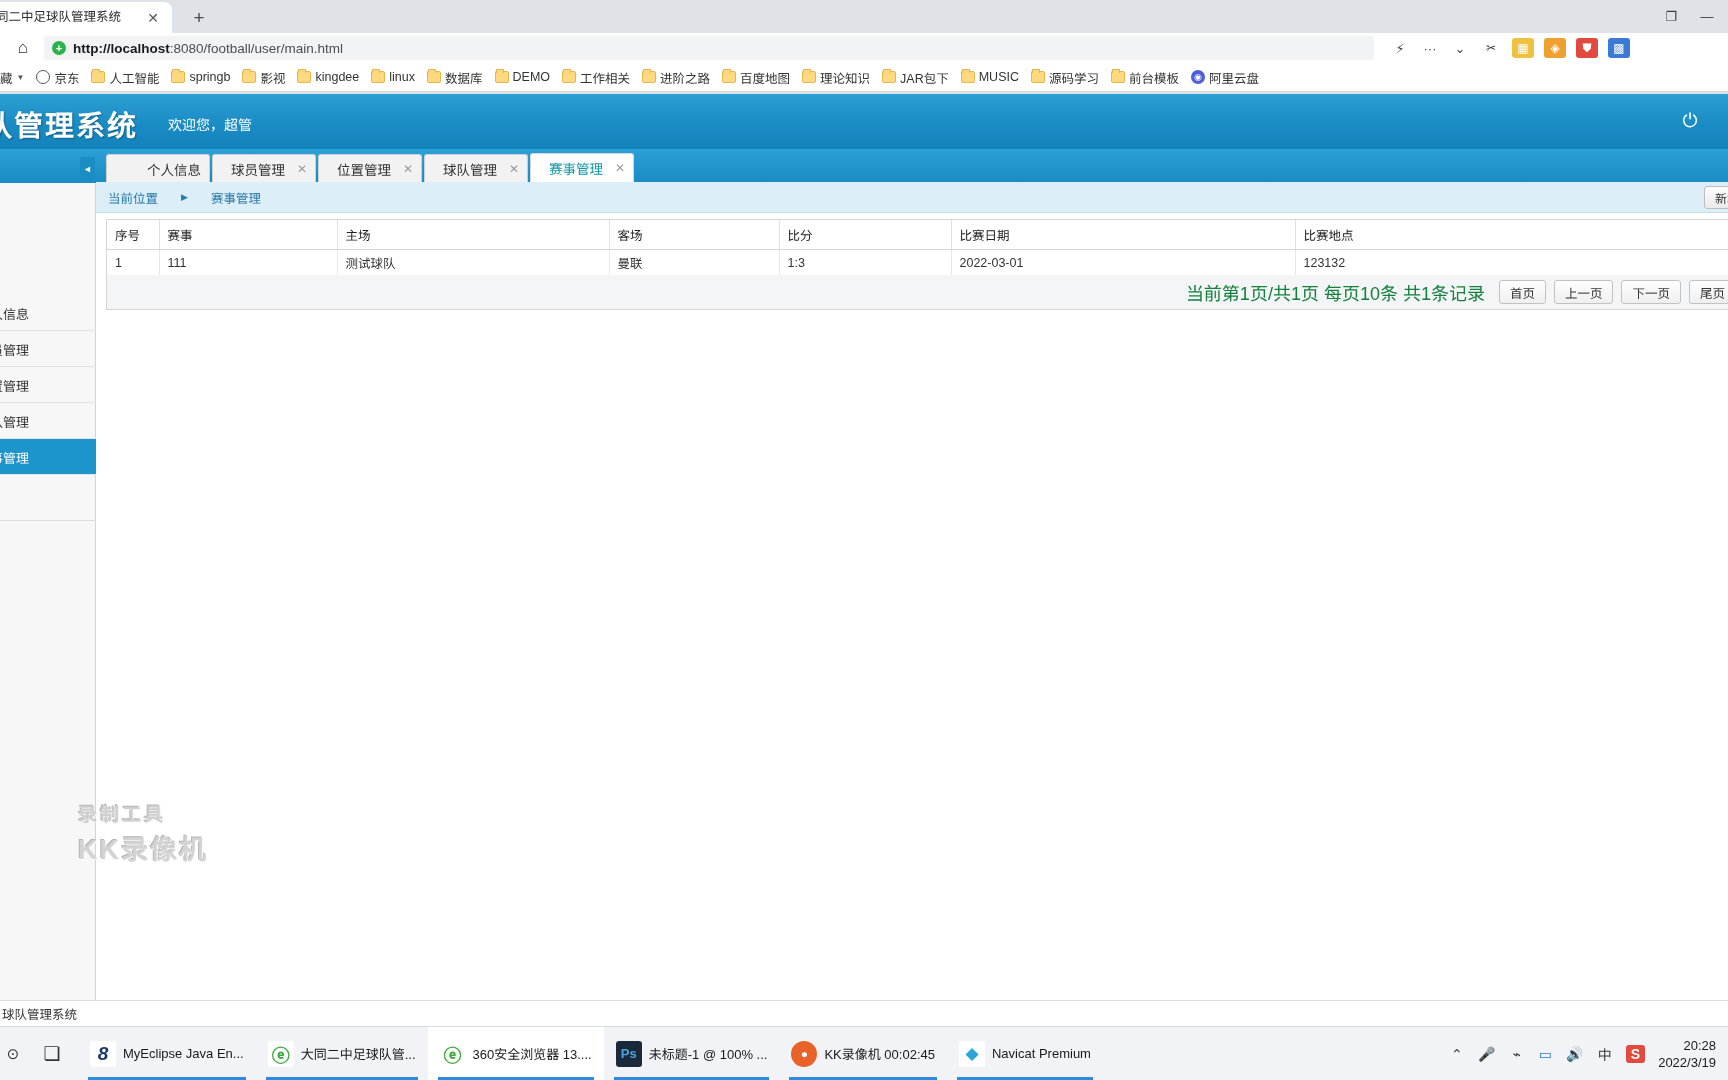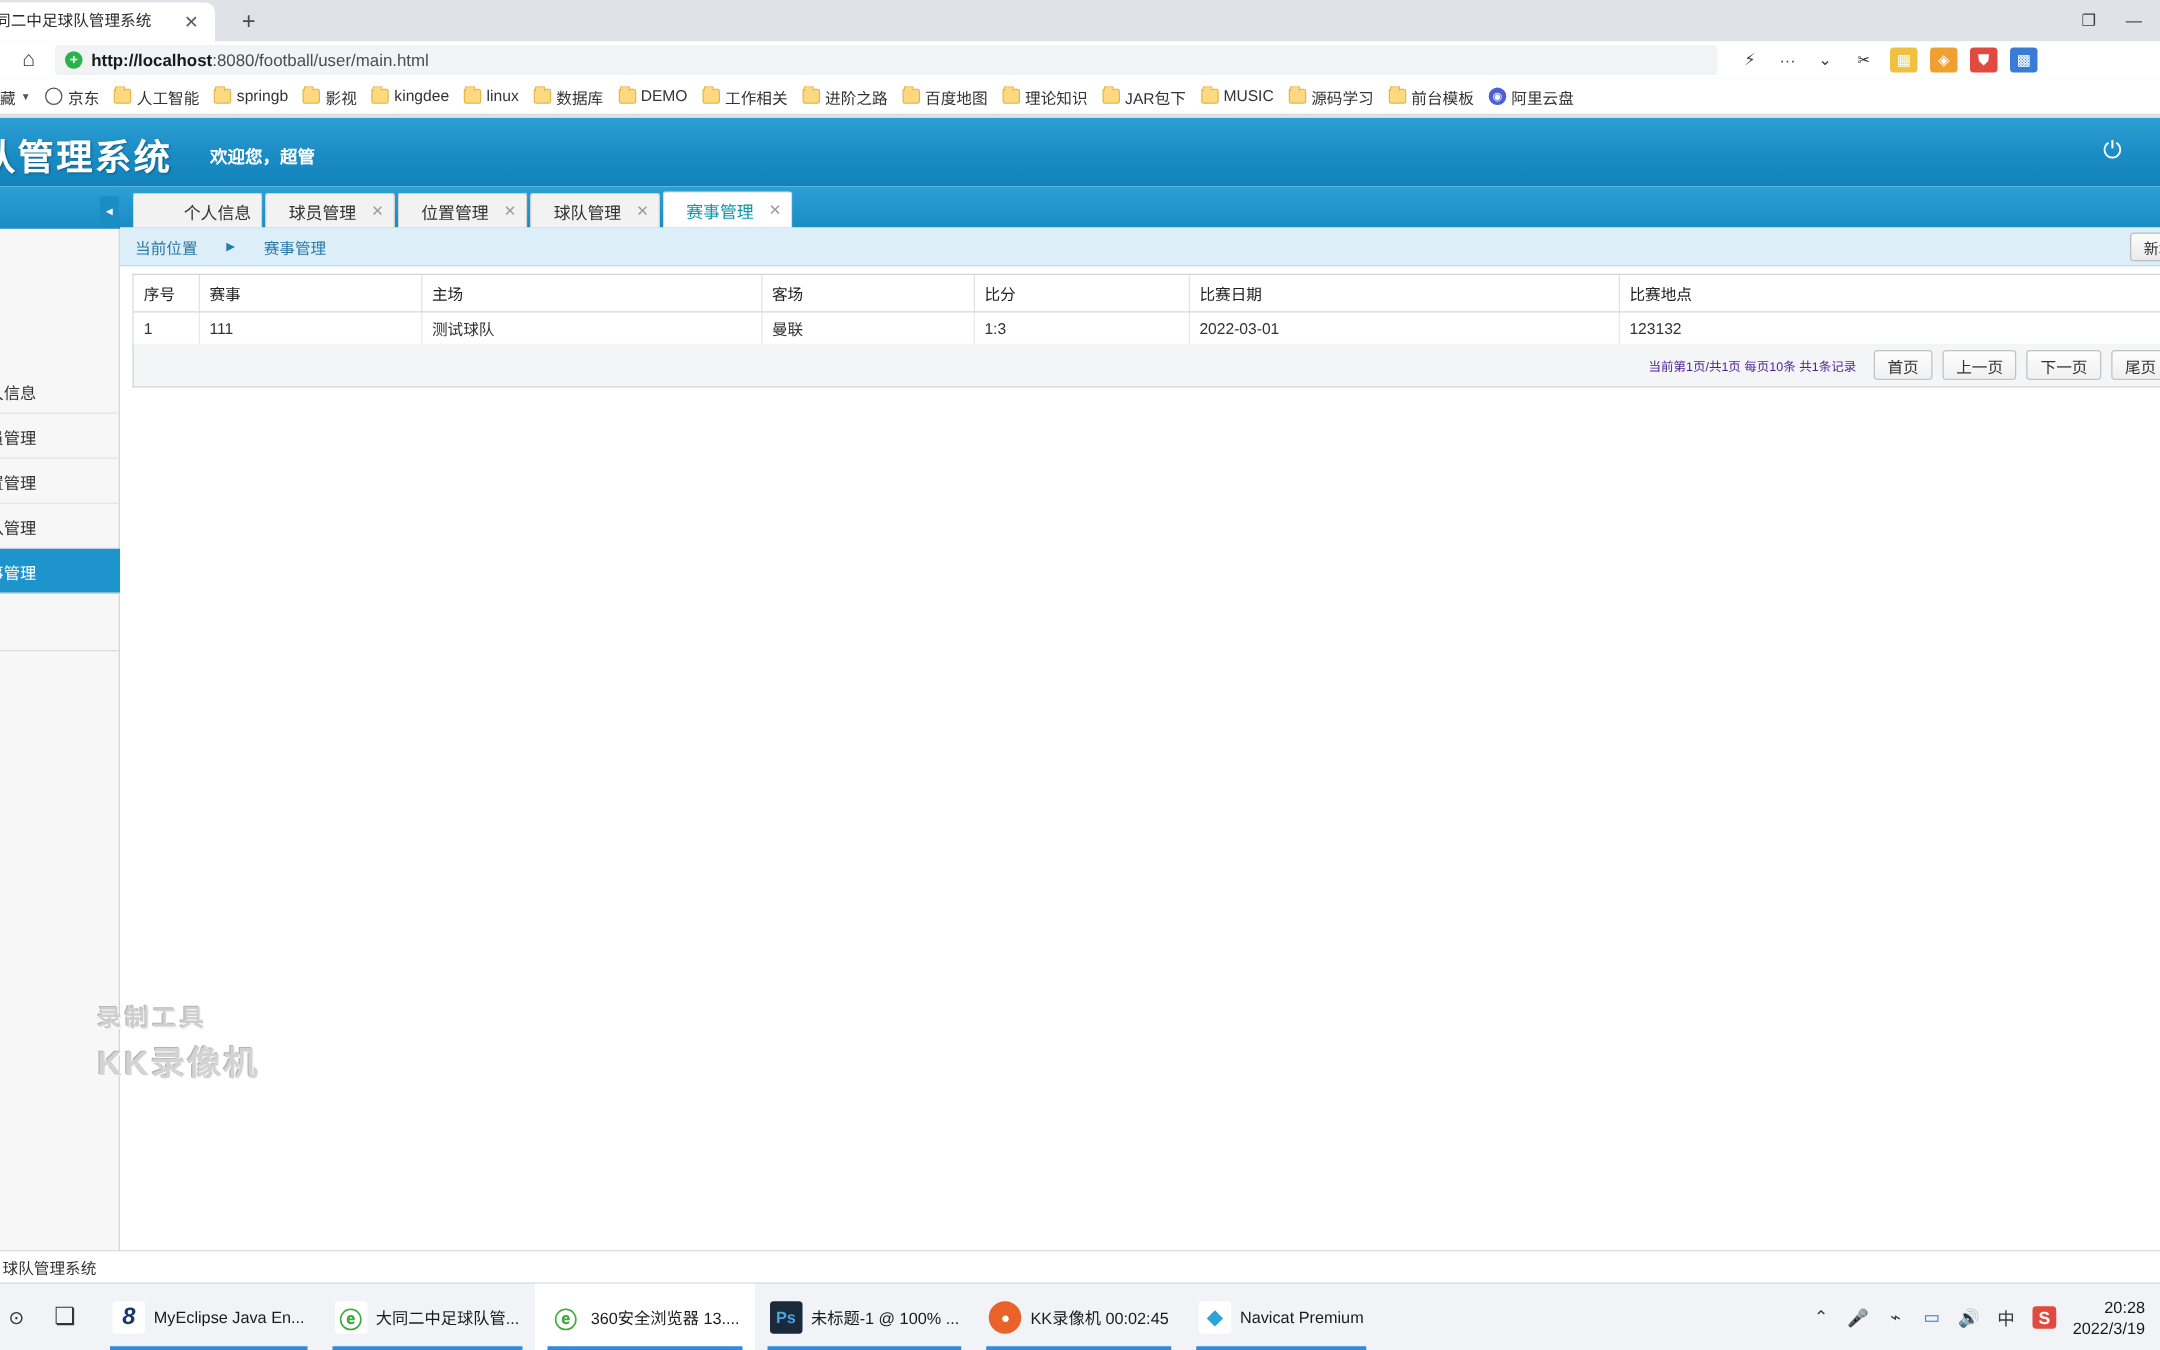--- a/index.html
+++ b/index.html
@@ -98,21 +98,21 @@
     display: flex; align-items: center;
   }
   .app-logo {
     position: absolute; left: -48px; top: 8px;
     color: #fff; font-size: 29px; font-weight: bold; letter-spacing: 2px;
     font-family: "DejaVu Sans", sans-serif;
     text-shadow: 1px 1px 2px rgba(0,0,0,.3);
   }
   .welcome {
     position: absolute; left: 168px; top: 20px;
-    color: #fff; font-size: 14px; font-weight: bold;
+    color: #fff; font-size: 14px;
   }
   .power-btn {
     position: absolute; right: 26px; top: 15px; width: 24px; height: 24px;
     color: #fff; font-size: 19px; display:flex; align-items:center; justify-content:center;
   }
 
   
   .sidebar {
     position: absolute; left: 0; top: 55px; width: 96px; height: 863px;
     background: #f7f7f7; border-right: 1px solid #d4d4d4;
@@ -176,21 +176,21 @@
   }
   table.grid td {
     height: 27px; font-size: 12.5px; color: #333; padding-left: 8px;
     border-right: 1px solid #e8e8e8; border-bottom: 1px solid #e8e8e8; background:#fff;
   }
   .pager {
     position: absolute; left: 10px; top: 126px; width: 1632px; height: 35px;
     background: #f4f5f7; border: 1px solid #d5d5d5; border-top: none; border-right: none;
     display: flex; align-items: center; justify-content: flex-end; gap: 8px; padding-right: 2px;
   }
-  .pager-info { font-size: 10px; color: #4c1d95; margin-right: 6px; }
+  .pager-info { font-size: 18px; color: #15803d; margin-right: 6px; }
   .pg-btn {
     height: 24px; min-width: 46px; padding: 0 10px;
     background: linear-gradient(180deg,#fefefe,#efefef); border: 1px solid #c2c2c2;
     border-radius: 3px; font-size: 12.5px; color: #333;
     display: flex; align-items: center; justify-content: center;
   }
 
   
   .watermark { position: absolute; left: 78px; top: 705px; user-select: none; }
   .wm-top {

